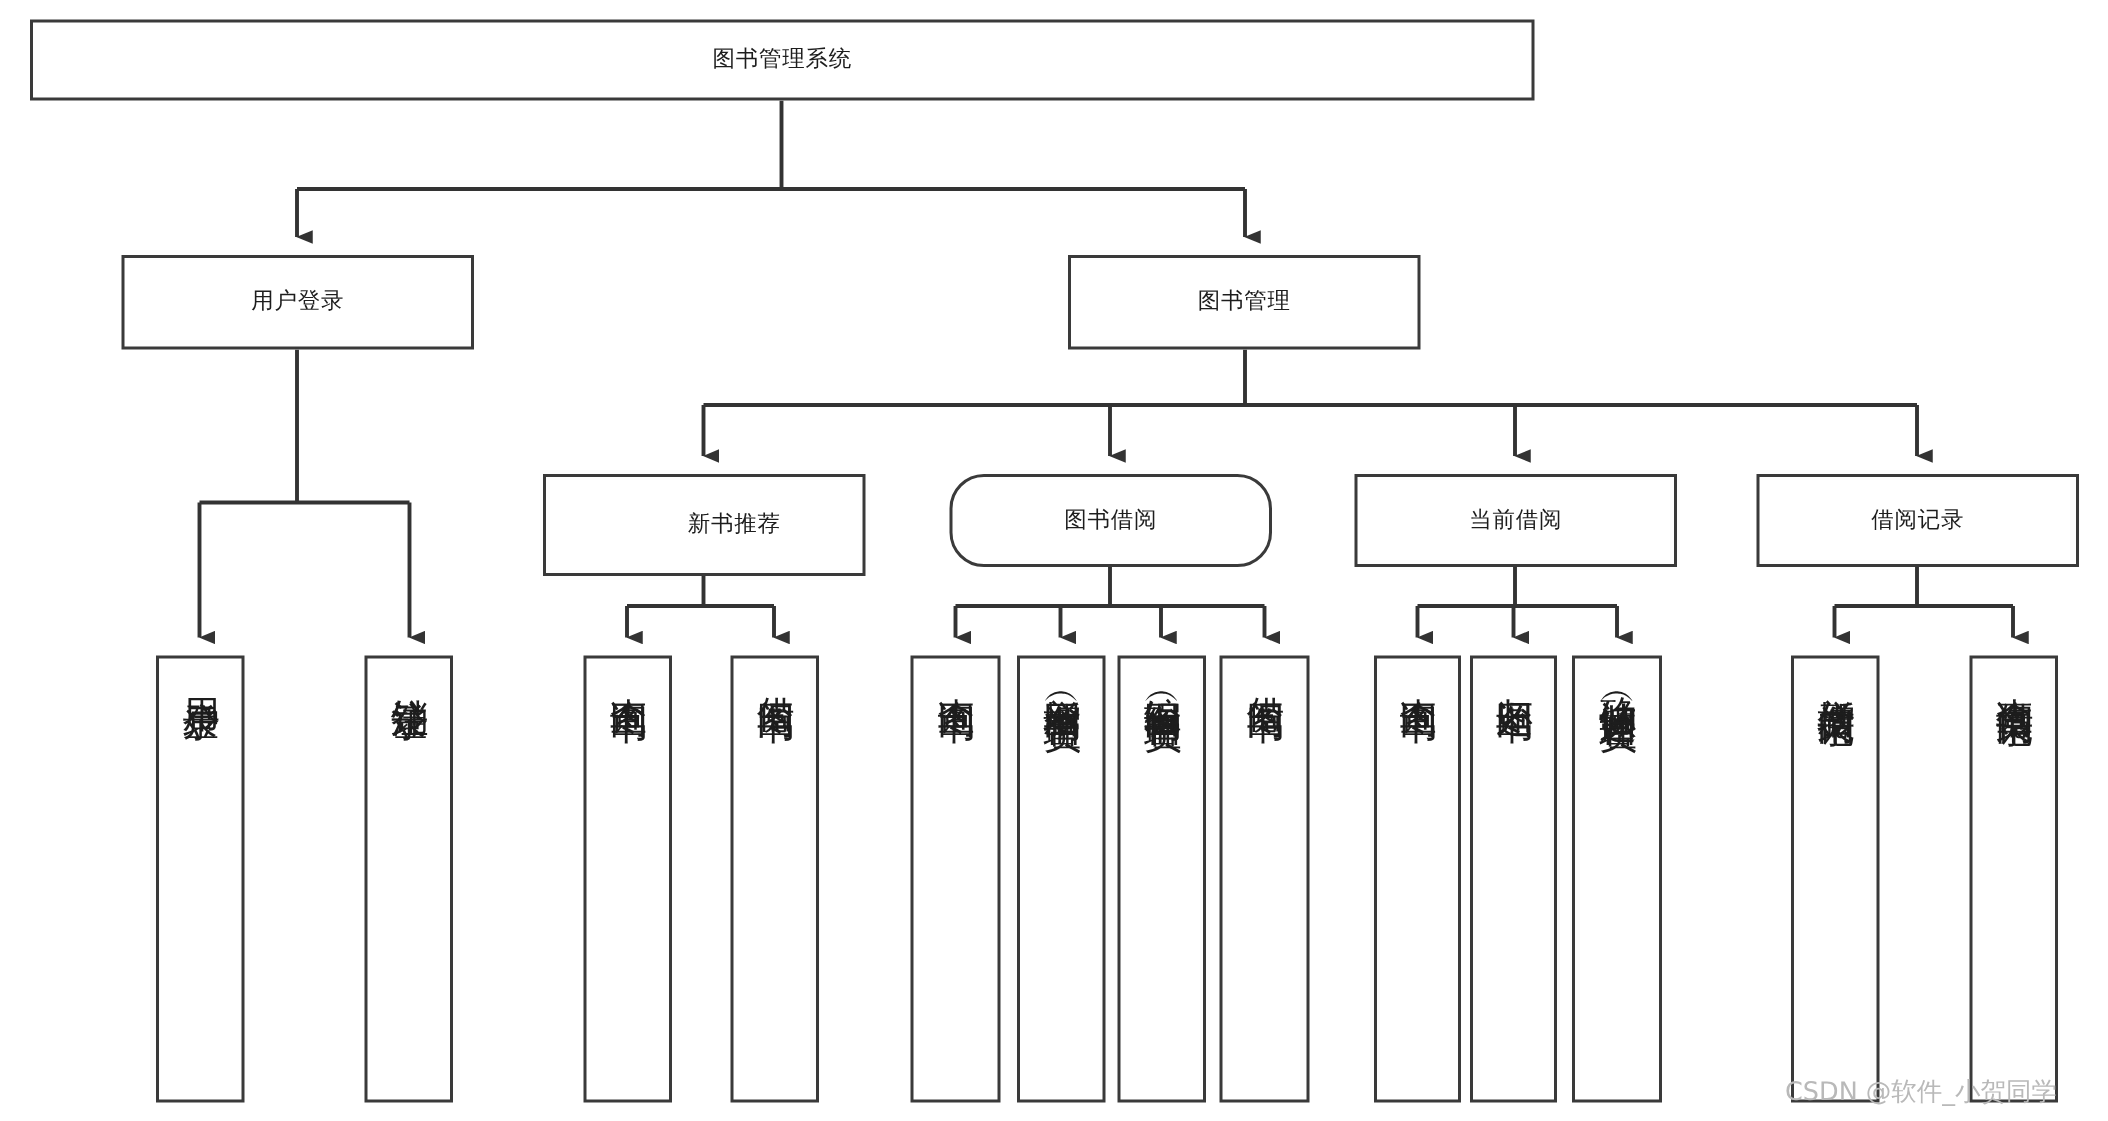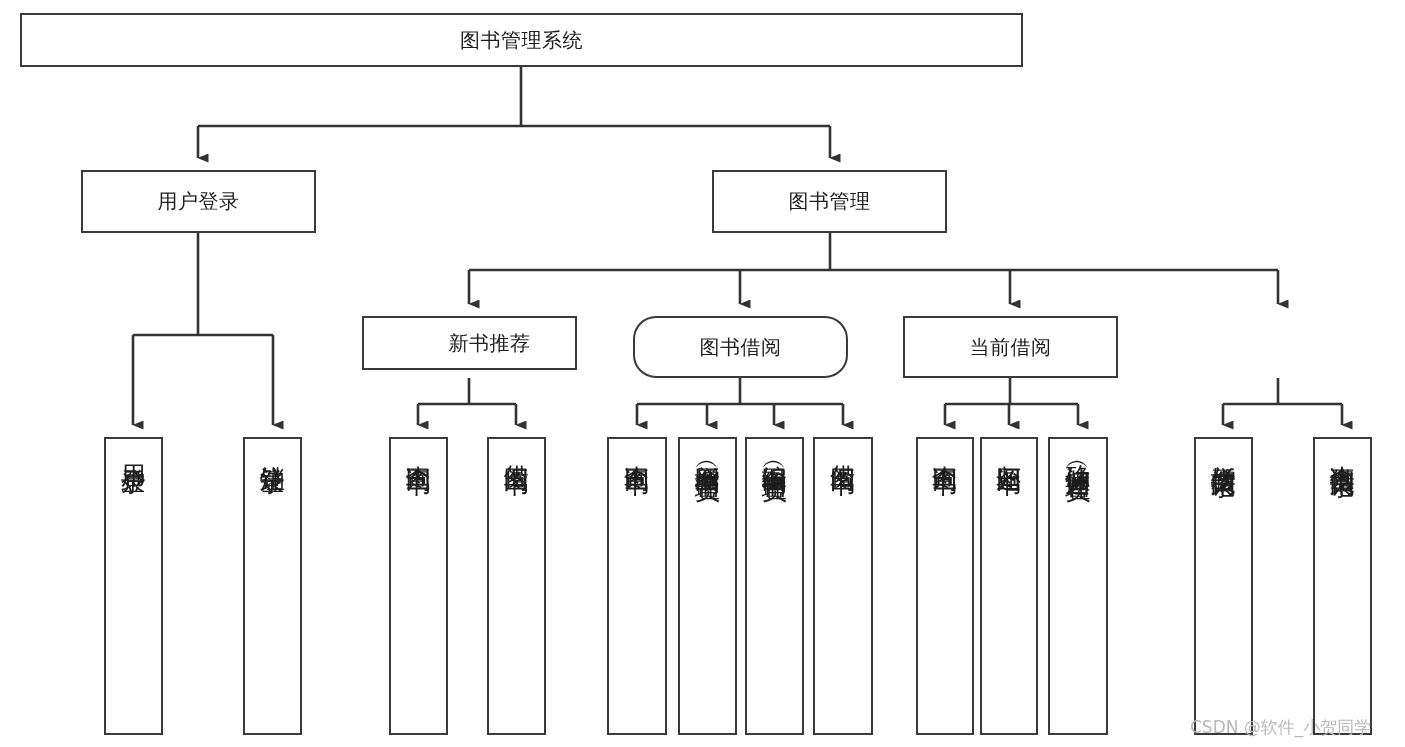--- a/index.html
+++ b/index.html
@@ -36,21 +36,21 @@
     z-index: 2;
   }
   .node .label {
     display: block;
     text-align: center;
     line-height: 1.25;
     letter-spacing: 0.5px;
   }
   
   .node.horiz .label {
-    font-size: 20px;
+    font-size: 15px;
     white-space: nowrap;
   }
   
   .node.vert {
     align-items: flex-start;
     padding-top: 6px;
   }
   .node.vert .label {
     writing-mode: vertical-rl;
     text-orientation: upright;
@@ -129,29 +129,32 @@
     <span class="label">图书管理系统</span>
   </div>
 
   <div class="node horiz" style="left:81px; top:170px; width:235px; height:63px;">
     <span class="label">用户登录</span>
   </div>
   <div class="node horiz" style="left:712px; top:170px; width:235px; height:63px;">
     <span class="label">图书管理</span>
   </div>
 
-  <div class="node horiz" style="left:362px; top:316px; width:215px; height:54px;padding-left:40px;">
+  <div class="node horiz" style="left:362px; top:316px; width:215px; height:68px;padding-left:40px;">
     <span class="label">新书推荐</span>
   </div>
   <div class="node horiz" style="left:633px; top:316px; width:215px; height:62px;border-radius:23px;">
     <span class="label">图书借阅</span>
   </div>
   <div class="node horiz" style="left:903px; top:316px; width:215px; height:62px;font-family:Liberation Serif, serif;">
     <span class="label">当前借阅</span>
   </div>
+  <div class="node horiz" style="left:1171px; top:316px; width:215px; height:62px;">
+    <span class="label">借阅记录</span>
+  </div>
 
   <div class="node vert" style="left:104px; top:437px; width:59px; height:298px;">
     <span class="label">用户登录</span>
   </div>
   <div class="node vert" style="left:243px; top:437px; width:59px; height:298px;">
     <span class="label">注销登录</span>
   </div>
 
   <div class="node vert" style="left:389px; top:437px; width:59px; height:298px;">
     <span class="label">查询图书</span>

